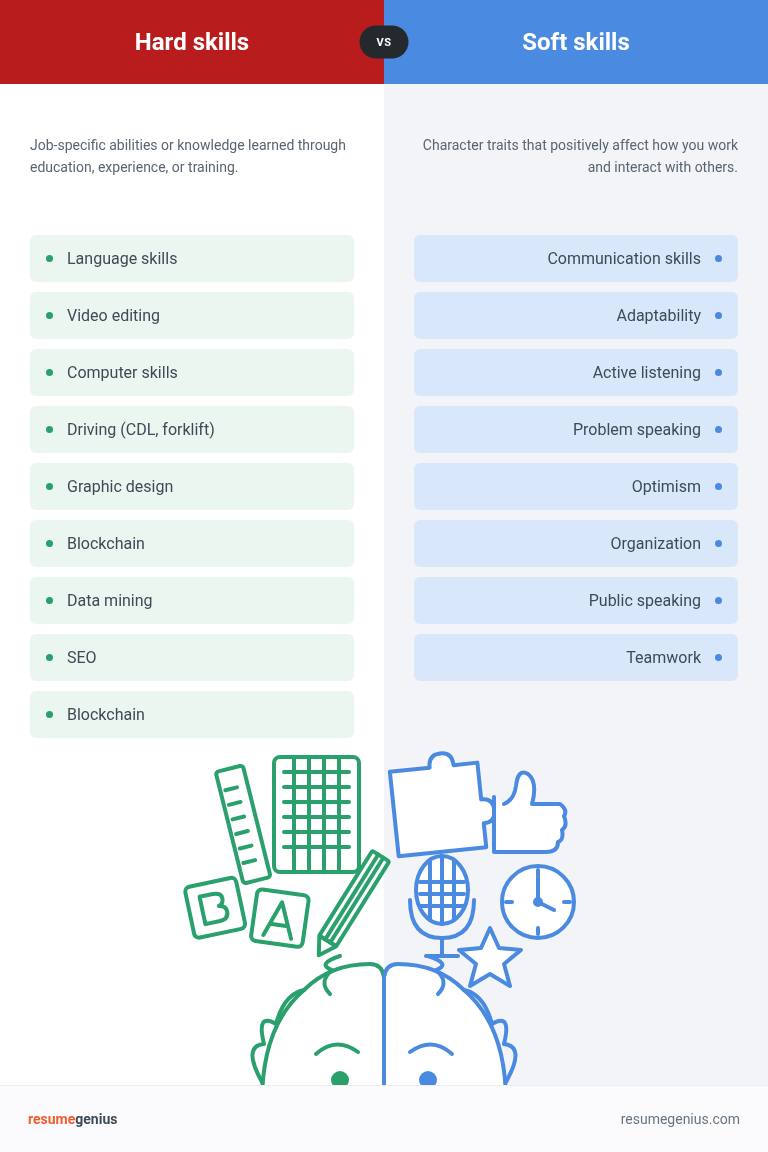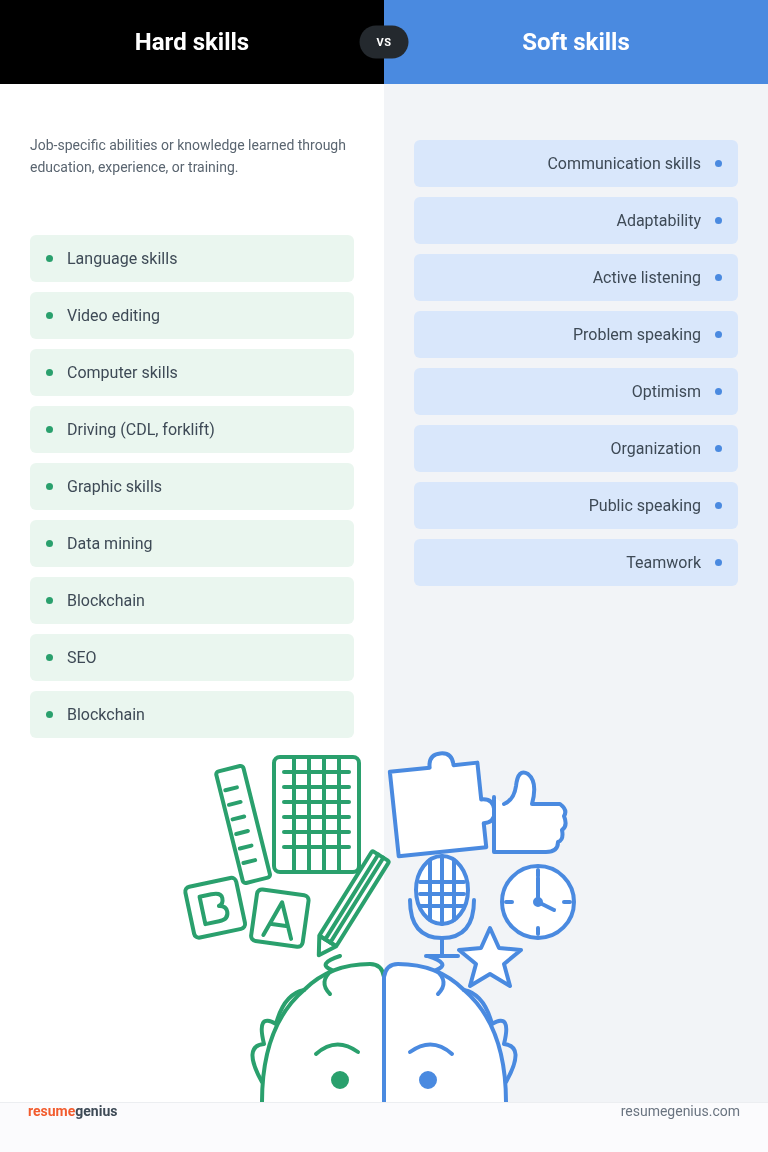--- a/index.html
+++ b/index.html
@@ -18,21 +18,21 @@
   }
   .header-left, .header-right {
     flex: 1;
     display: flex;
     align-items: center;
     justify-content: center;
     color: #fff;
     font-size: 24px;
     font-weight: 700;
   }
-  .header-left { background: #000000; }
+  .header-left { background: #b91c1c; }
   .header-right { background: #4a8ae0; }
   .vs-pill {
     position: absolute;
     left: 50%;
     top: 50%;
     transform: translate(-50%, -50%);
     background: #24292e;
     color: #fff;
     font-weight: 700;
     font-size: 11px;
@@ -96,24 +96,25 @@
     width: 500px;
     height: 360px;
     pointer-events: none;
   }
 
   .footer {
     position: absolute;
     bottom: 0;
     left: 0;
     right: 0;
-    height: 50px;
+    height: 67px;
     background: #fbfbfd;
     border-top: 1px solid #eceef1;
     display: flex;
+    align-items: center;
     justify-content: space-between;
     padding: 0 28px;
     font-size: 14px;
     color: #6a7480;
   }
   .brand .b1 { color: #f25c2e; font-weight: 700; }
   .brand .b2 { color: #3e4a56; font-weight: 700; }
 </style>
 </head>
 <body>
@@ -145,41 +146,42 @@
         <div class="skill-item">
           <span class="bullet"></span>
           <span>Computer skills</span>
         </div>
         <div class="skill-item">
           <span class="bullet"></span>
           <span>Driving (CDL, forklift)</span>
         </div>
         <div class="skill-item">
           <span class="bullet"></span>
-          <span>Graphic skills</span>
+          <span>Graphic design</span>
+        </div>
+        <div class="skill-item">
+          <span class="bullet"></span>
+          <span>Blockchain</span>
         </div>
         <div class="skill-item">
           <span class="bullet"></span>
           <span>Data mining</span>
         </div>
         <div class="skill-item">
           <span class="bullet"></span>
+          <span>SEO</span>
+        </div>
+        <div class="skill-item">
+          <span class="bullet"></span>
           <span>Blockchain</span>
         </div>
-        <div class="skill-item">
-          <span class="bullet"></span>
-          <span>SEO</span>
-        </div>
-        <div class="skill-item">
-          <span class="bullet"></span>
-          <span>Blockchain</span>
-        </div>
       </div>
   </div>
   <div class="col col-right">
+    <p class="desc">Character traits that positively affect how you work and interact with others.</p>
     <div class="skill-list" id="soft-list">
         <div class="skill-item">
           <span class="bullet"></span>
           <span>Communication skills</span>
         </div>
         <div class="skill-item">
           <span class="bullet"></span>
           <span>Adaptability</span>
         </div>
         <div class="skill-item">

